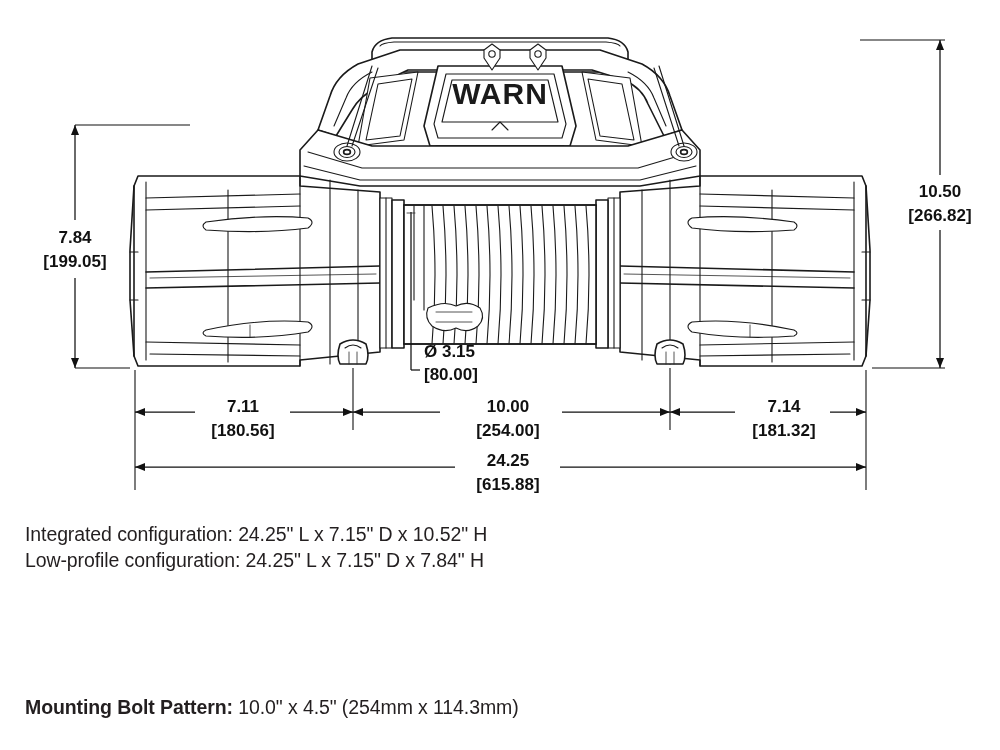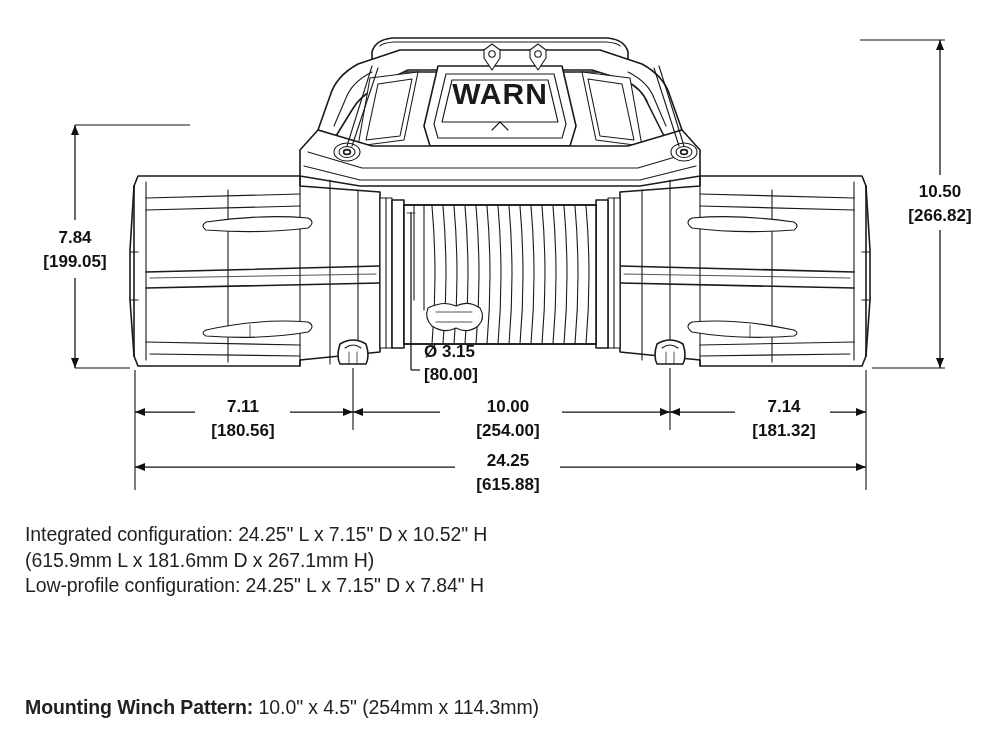--- a/index.html
+++ b/index.html
@@ -290,24 +290,23 @@
     <text class="dimtxt" x="508" y="490">[615.88]</text>
   </g>
 
 </svg>
 </div>
 
 <div id="spec-text">
 
   <div class="spec-block" id="winch-dimensions">
     <div class="spec-line">Integrated configuration:  24.25" L x 7.15" D x 10.52" H</div>
-    <div class="spec-line">(615.9mm L x 181.6mm D x 267.1mm H)</div>
     <div class="spec-line">Low-profile configuration:  24.25" L x 7.15" D x 7.84" H</div>
   </div>
 
   <div class="spec-block" id="bolt-pattern">
     <div class="spec-line">
-      <span class="spec-inline-head">Mounting Winch Pattern:</span>
+      <span class="spec-inline-head">Mounting Bolt Pattern:</span>
       <span>10.0" x 4.5" (254mm x 114.3mm)</span>
     </div>
   </div>
 
 </div>
 
 </body></html>

